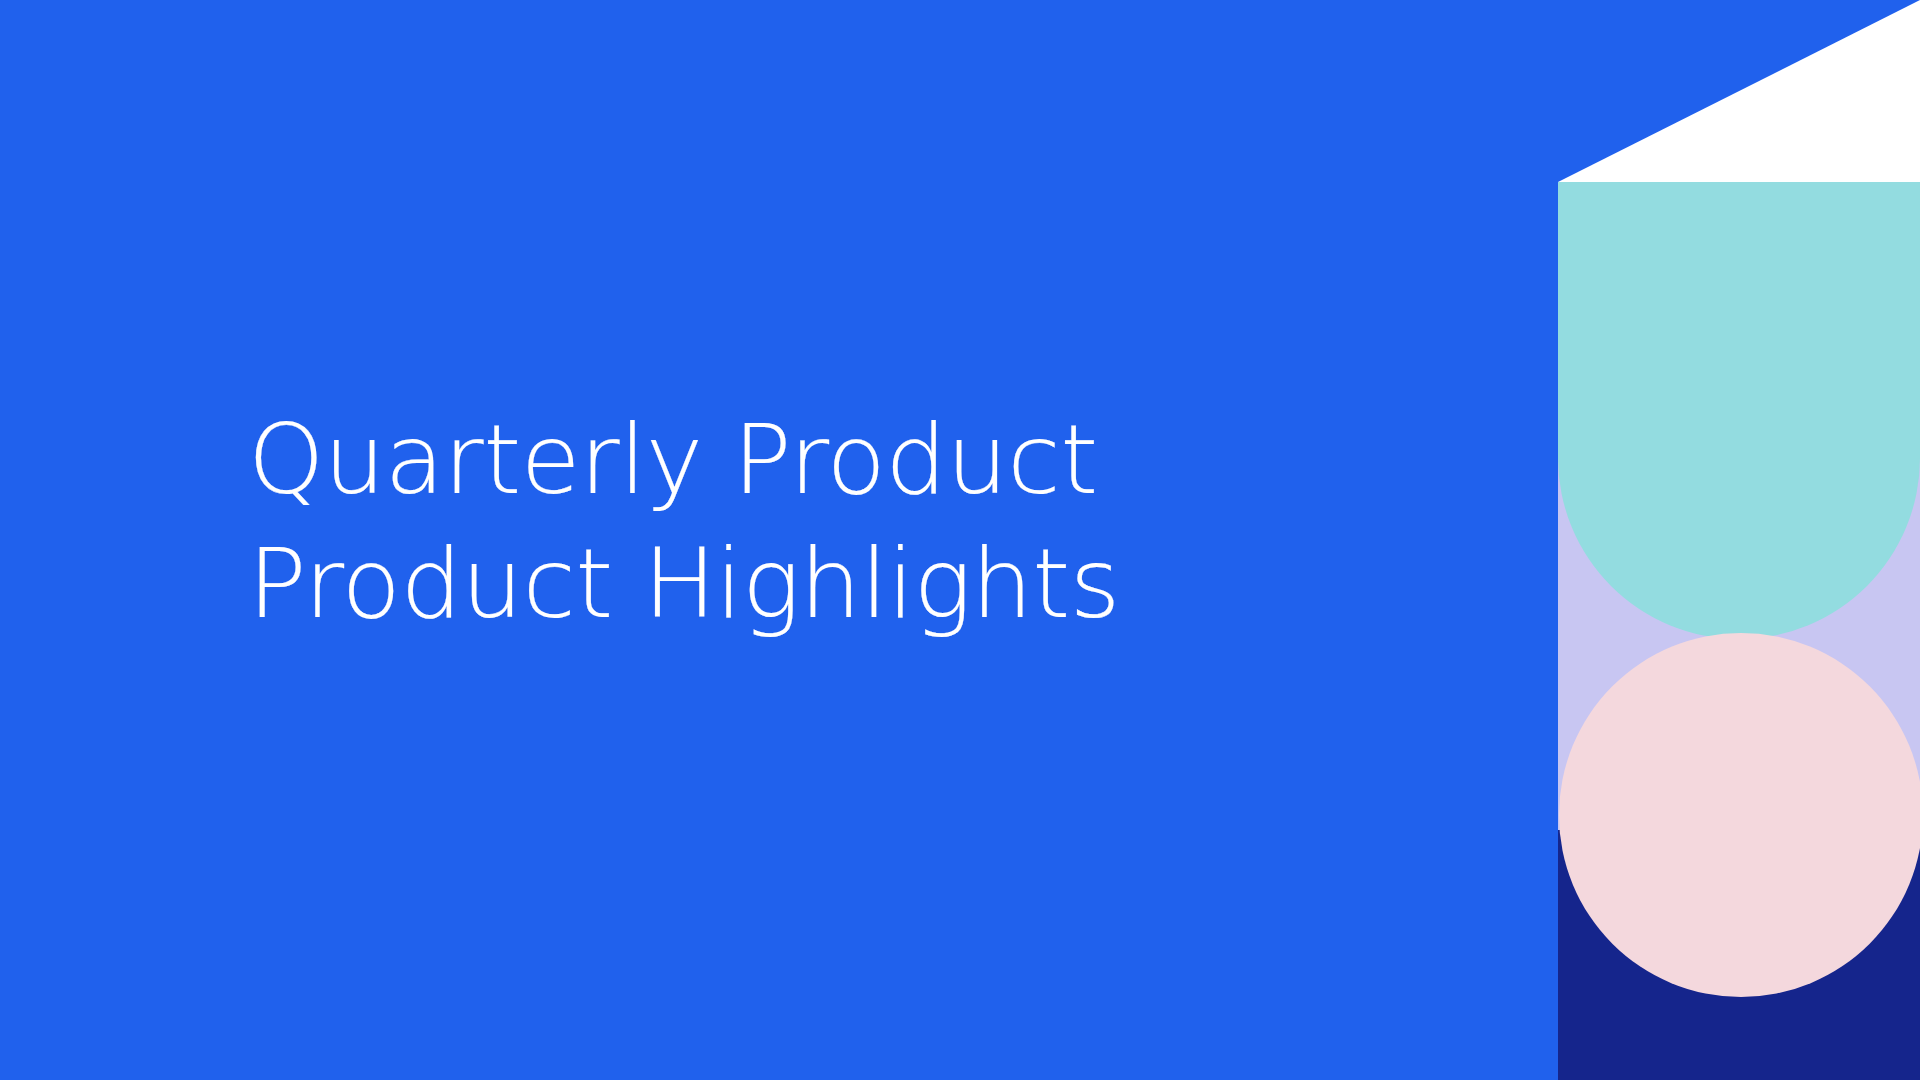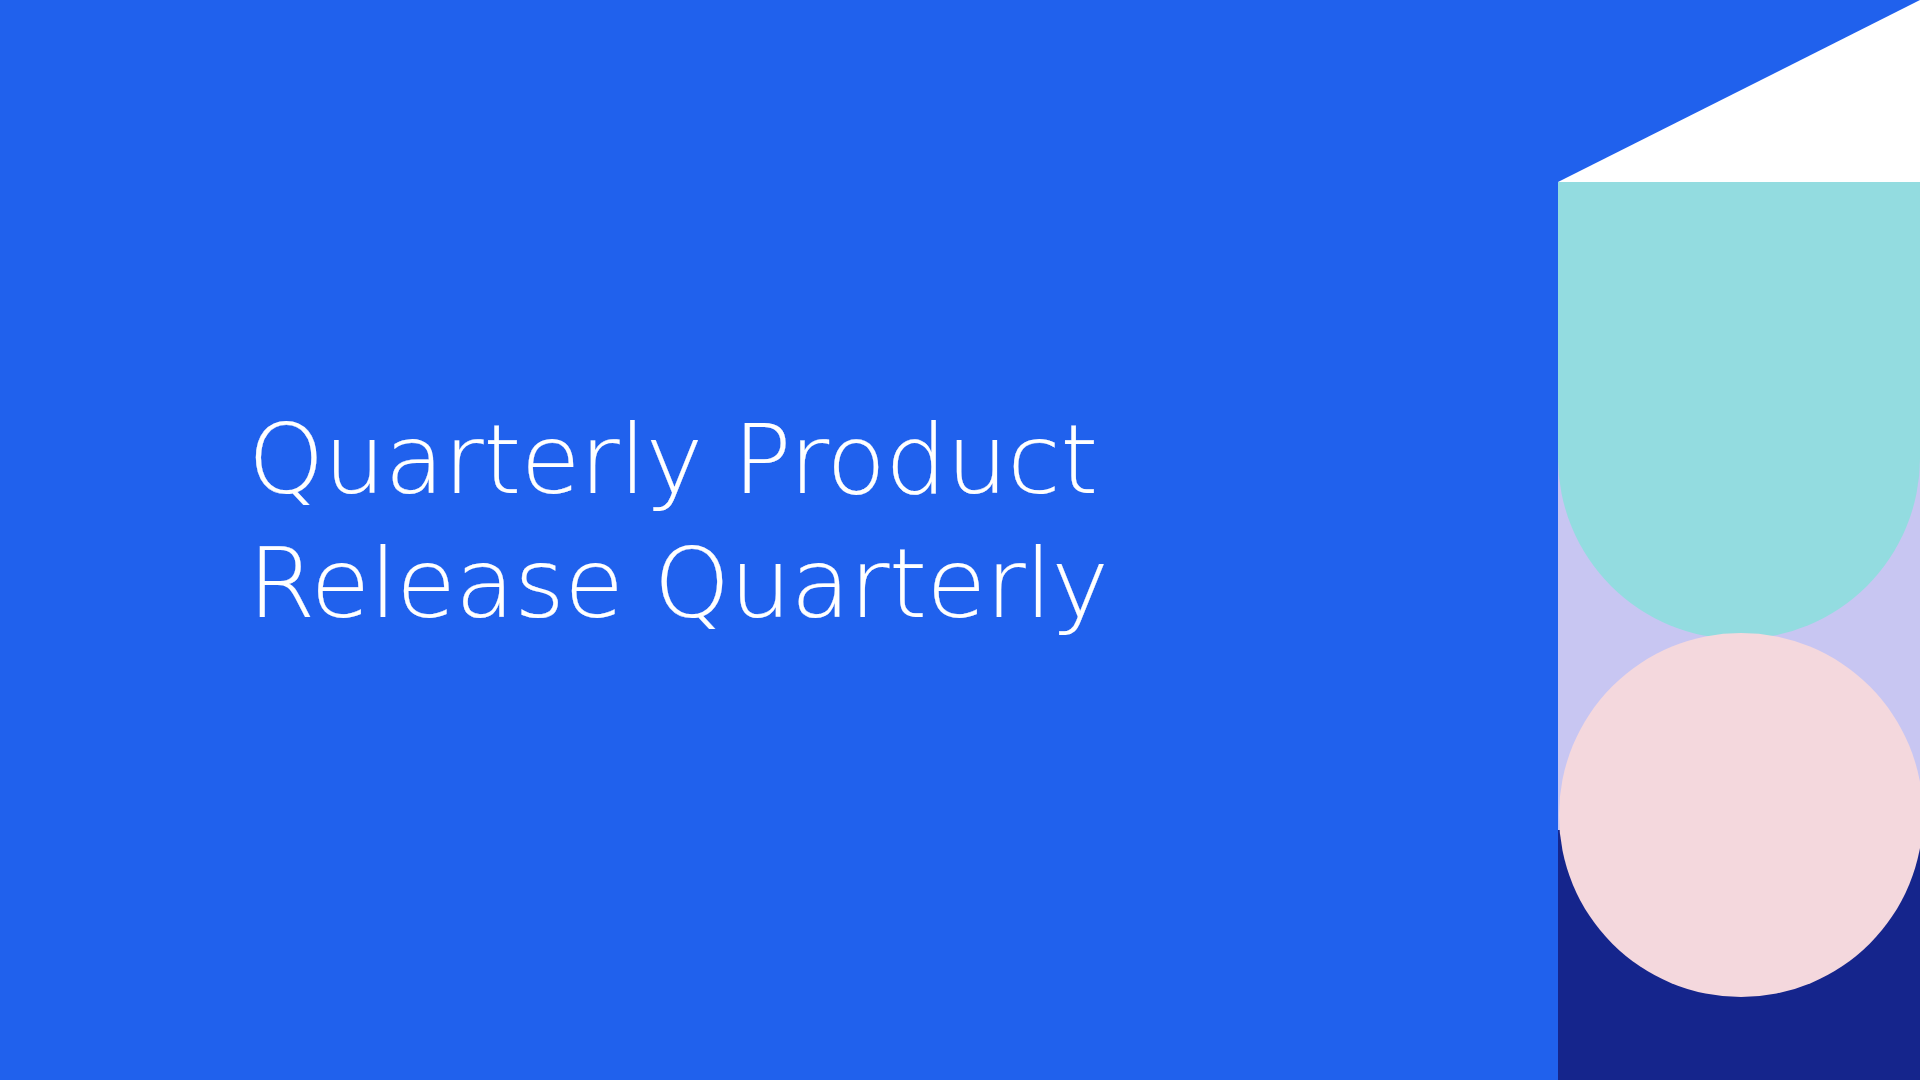--- a/index.html
+++ b/index.html
@@ -69,16 +69,16 @@
 
       <path d="M0,182 H362 V458 A181,181 0 0 1 0,458 Z" fill="#93DCE0"></path>
 
       <circle cx="183" cy="815" r="182" fill="#F4D8DD"></circle>
 
     </svg>
   </div>
 
   <div class="title-block">
     <div class="title-line">Quarterly Product</div>
-    <div class="title-line">Release Quarterly</div>
+    <div class="title-line">Product Highlights</div>
   </div>
 
 </div>
 
 </body></html>

